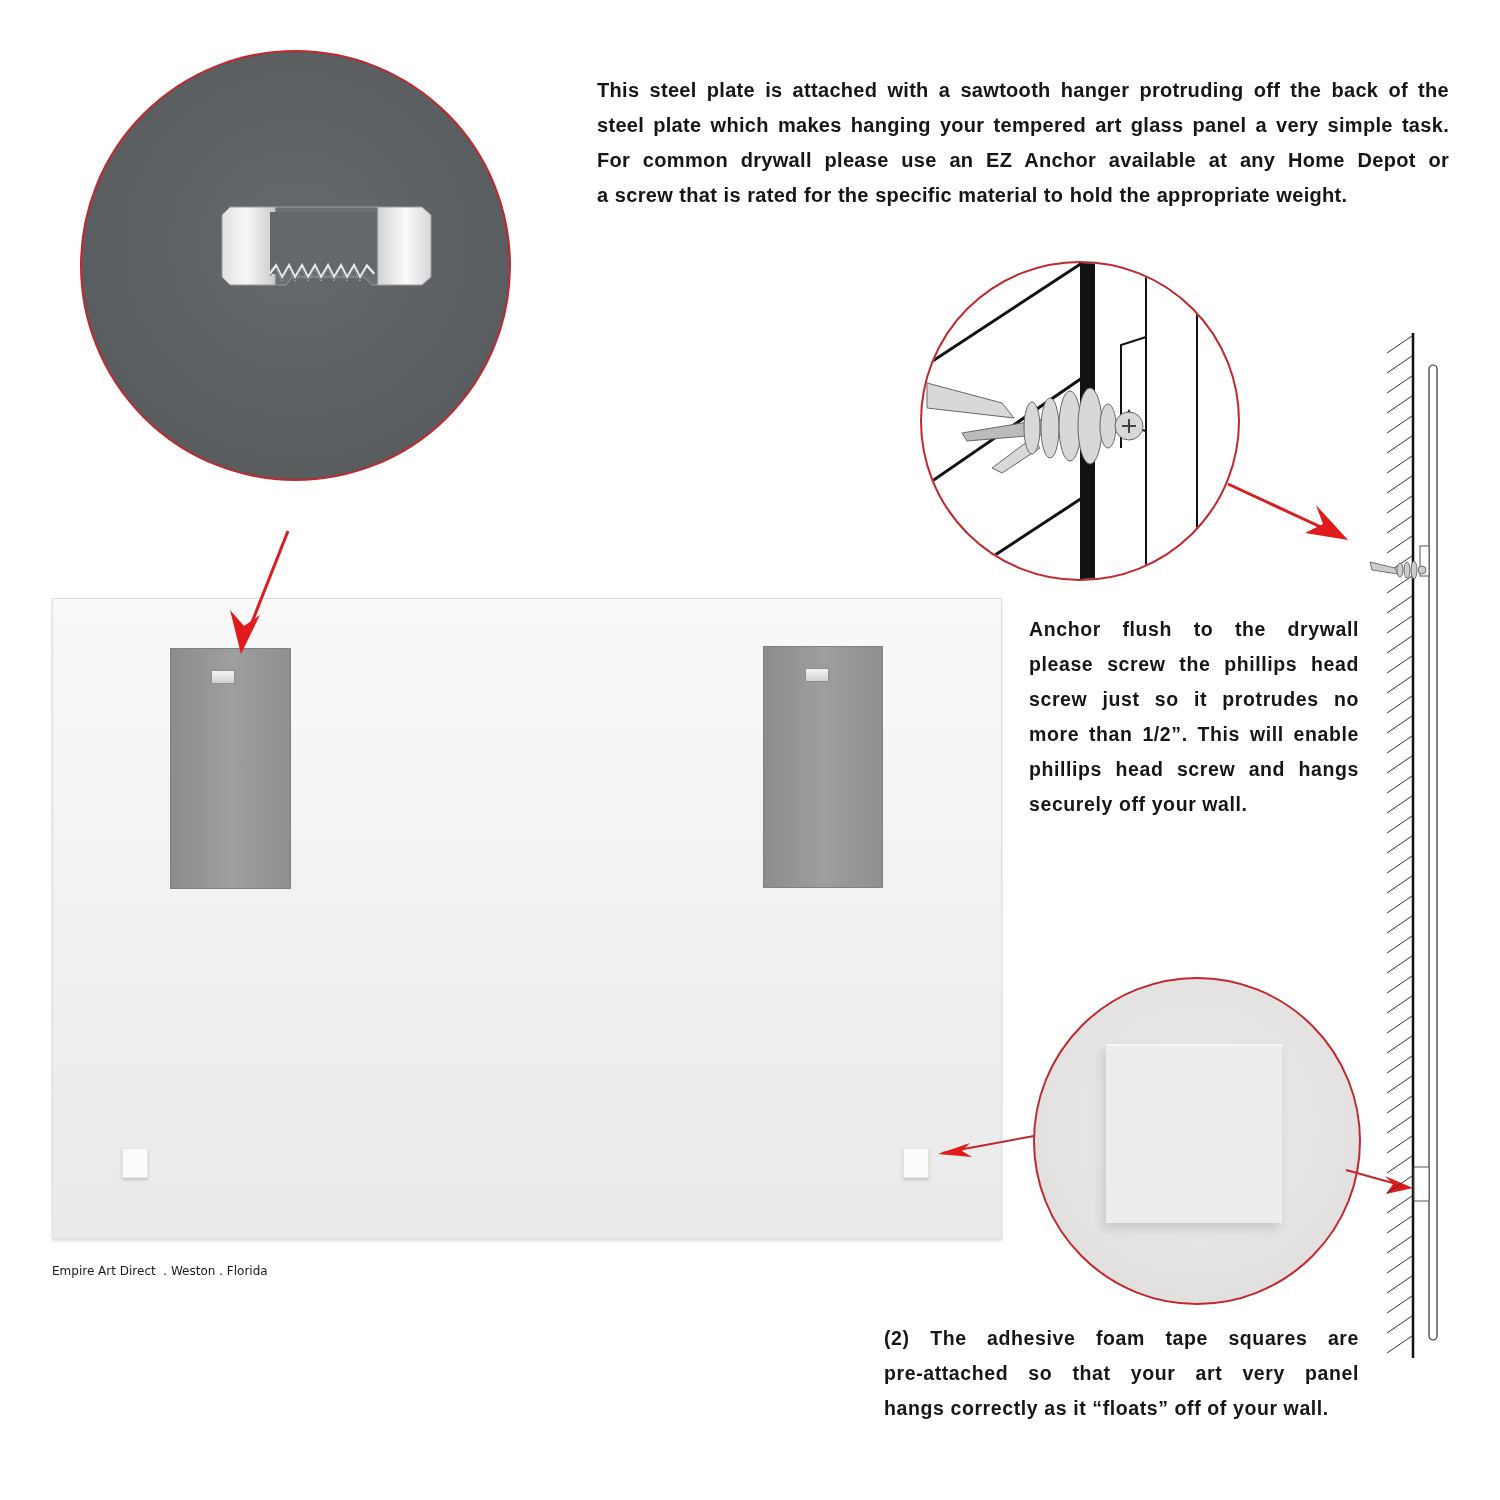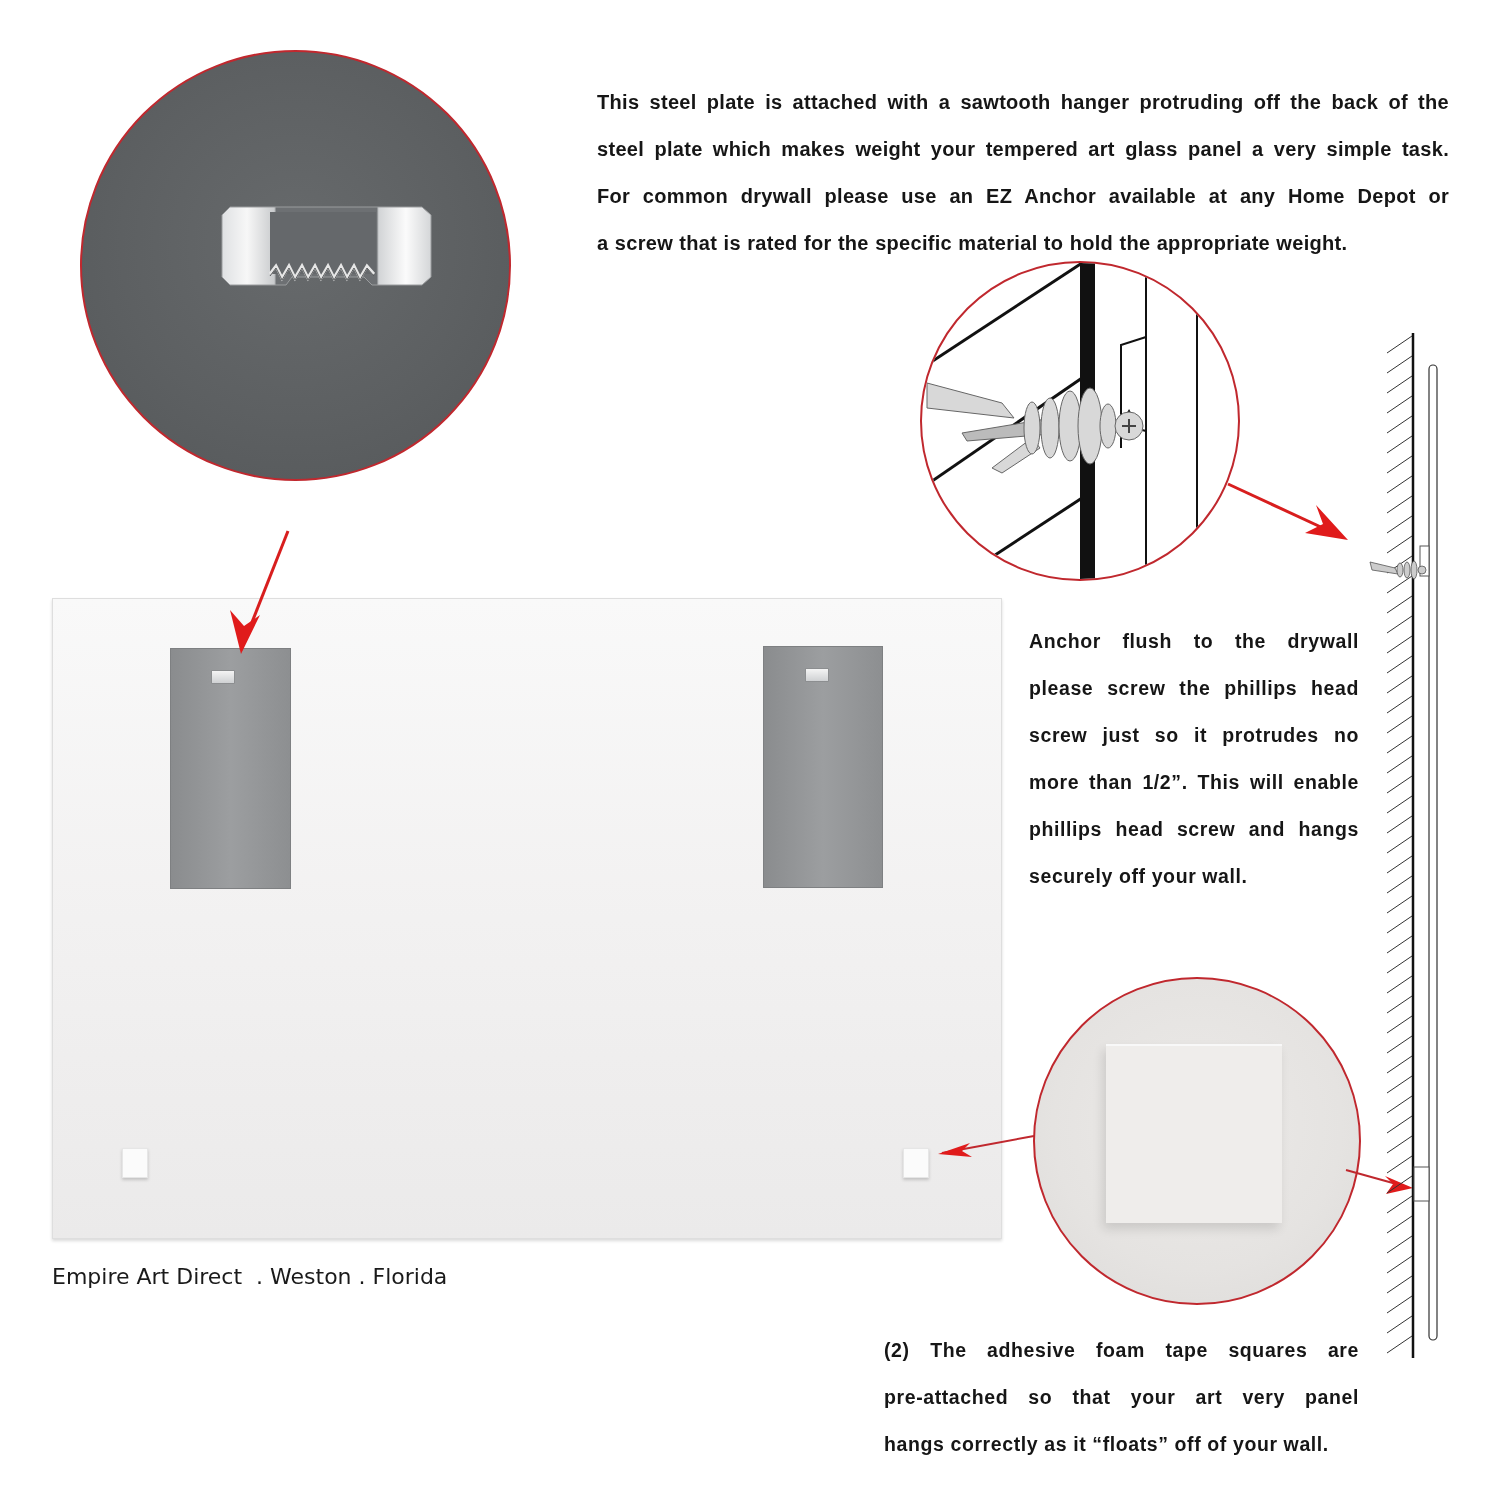--- a/index.html
+++ b/index.html
@@ -6,25 +6,25 @@
   body { width: 1500px; height: 1500px; position: relative; overflow: hidden; font-family: "Liberation Sans", sans-serif; color: #111; }
   .abs { position: absolute; }
   .para {
     position: absolute; font-family: "Liberation Sans", sans-serif; font-weight: bold;
     font-size: 19.5px; line-height: 35px; text-align: justify; color: #161616;
     letter-spacing: 0.15px;
   }
   .para-top { left: 597px; top: 73px; width: 852px; font-family: "Liberation Sans Narrow", "Liberation Sans", sans-serif; font-size: 20px; letter-spacing: 0.3px; word-spacing: 0.5px; }
   .para-1 { left: 1029px; top: 612px; width: 330px; font-size: 19.5px; letter-spacing: 0.6px; }
   .para-2 { left: 884px; top: 1321px; width: 475px; font-size: 19.5px; letter-spacing: 0.6px; }
-  .para span.line { display: block; text-align: justify; text-align-last: justify; white-space: nowrap; margin-top: 12px; }
+  .para span.line { display: block; text-align: justify; text-align-last: justify; white-space: nowrap; }
   .para span.line.last { text-align-last: left; }
   .caption {
     position: absolute; left: 52px; top: 1264px; font-family: "DejaVu Sans", sans-serif;
-    font-size: 22px; color: #1a1a1a; white-space: pre;
+    font-size: 12px; color: #1a1a1a; white-space: pre;
   }
   .circle { position: absolute; border-radius: 50%; box-sizing: border-box; border: 2px solid #c0282e; overflow: hidden; }
   .c-hanger { left: 80px; top: 50px; width: 431px; height: 431px;
     background: radial-gradient(circle at 50% 45%, #676a6c 0%, #5d6062 55%, #545759 100%); }
   .c-anchor { left: 920px; top: 261px; width: 320px; height: 320px; background: #fff; }
   .c-foam { left: 1033px; top: 977px; width: 328px; height: 328px;
     background: radial-gradient(circle at 50% 45%, #eceae8 0%, #e5e3e1 60%, #dcdad8 100%); }
   .panel { position: absolute; left: 52px; top: 598px; width: 948px; height: 639px;
     background: linear-gradient(180deg, #f9f9f9 0%, #f2f1f1 50%, #ebeaea 100%);
     border: 1px solid #dedede; box-shadow: 0 2px 3px rgba(0,0,0,0.15); }
@@ -33,21 +33,21 @@
   .plate-r { left: 763px; top: 646px; width: 118px; height: 240px; }
   .mini-hanger { position: absolute; width: 22px; height: 12px; background: linear-gradient(180deg, #f4f4f4, #cfd1d3); border: 1px solid #8c8e90; border-radius: 1px; }
   .foam-sq { position: absolute; width: 24px; height: 28px; background: #fbfbfb; box-shadow: 0 2px 3px rgba(0,0,0,0.18); border: 1px solid #e6e6e6; }
   svg.overlay { position: absolute; left: 0; top: 0; }
 </style>
 </head>
 <body>
 
 <div class="para para-top">
   <span class="line">This steel plate is attached with a sawtooth hanger protruding off the back of the</span>
-  <span class="line">steel plate which makes weight your tempered art glass panel a very simple task.</span>
+  <span class="line">steel plate which makes hanging your tempered art glass panel a very simple task.</span>
   <span class="line">For common drywall please use an EZ Anchor available at any Home Depot or</span>
   <span class="line last">a screw that is rated for the specific material to hold the appropriate weight.</span>
 </div>
 
 <div class="circle c-hanger">
   <svg width="431" height="431" viewBox="0 0 431 431">
     <defs>
       <linearGradient id="metal" x1="0" y1="0" x2="1" y2="0">
         <stop offset="0" stop-color="#dfe1e3"></stop>
         <stop offset="0.12" stop-color="#f7f7f7"></stop>

